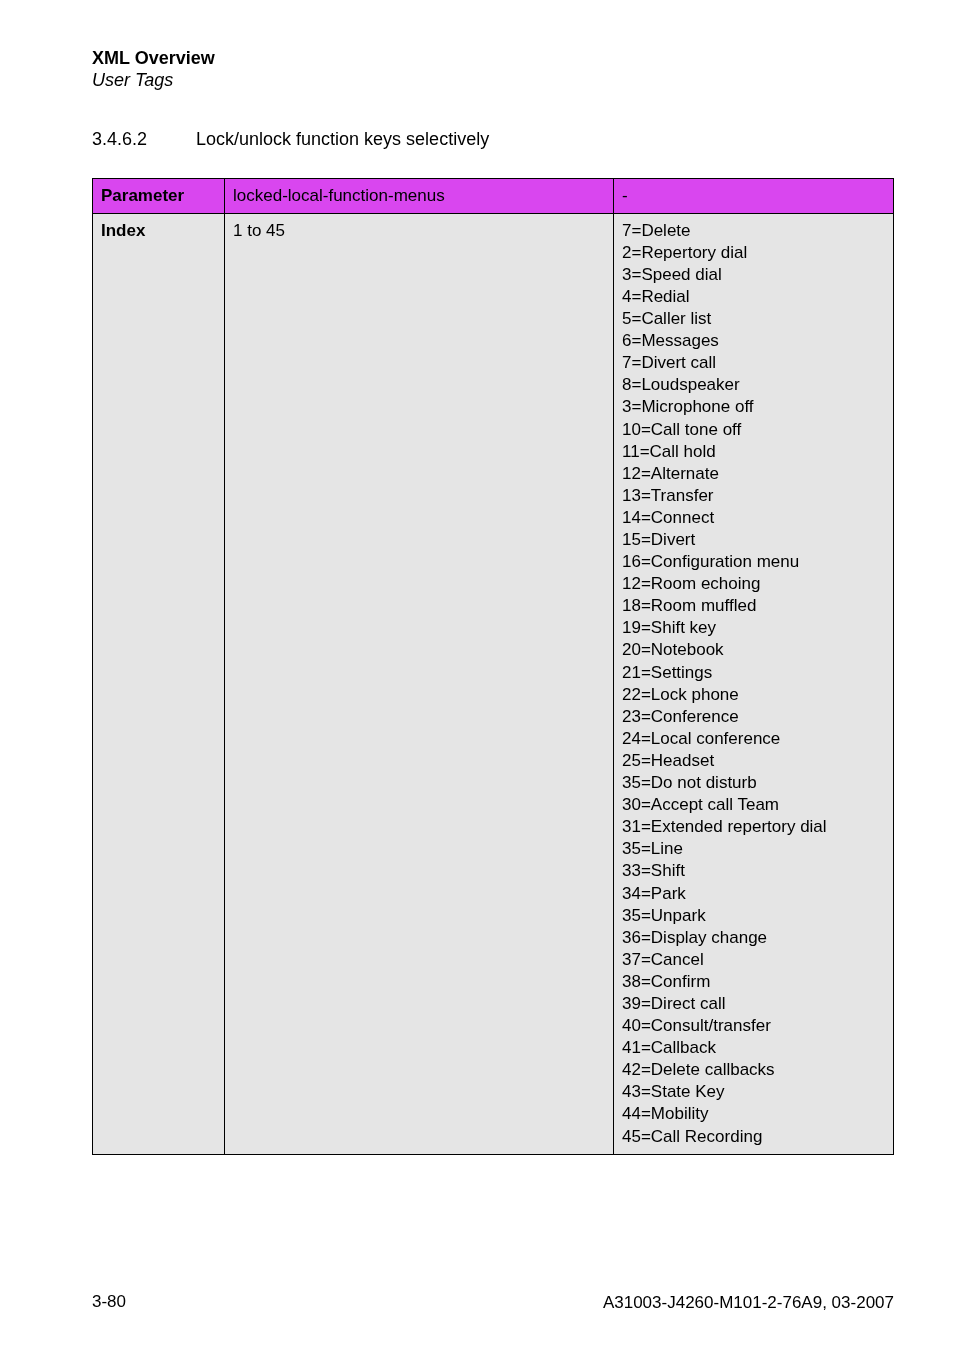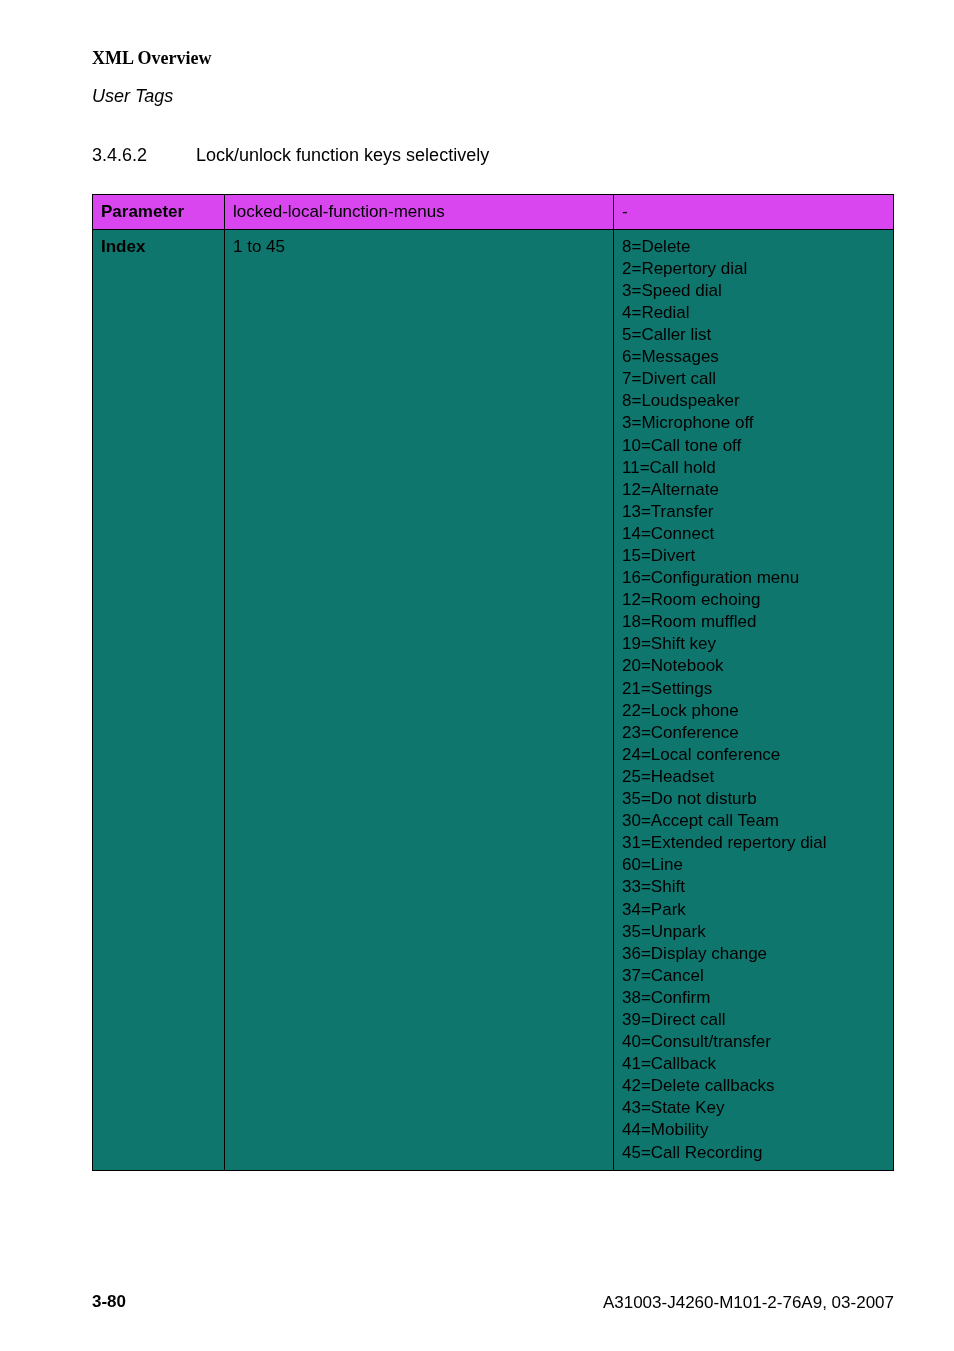--- a/index.html
+++ b/index.html
@@ -14,26 +14,25 @@
   .page {
     width: 954px;
     min-height: 1351px;
     padding: 48px 60px 36px 92px;
     position: relative;
   }
   .header-title {
     font-weight: bold;
     font-size: 18px;
     line-height: 1.2;
-    font-family: Liberation Serif, serif;
   }
   .header-subtitle {
     font-style: italic;
     font-size: 18px;
-    margin-top: 16px;
+    margin-top: 0;
     margin-bottom: 38px;
   }
   .section-heading {
     font-weight: normal;
     font-size: 18px;
     margin-bottom: 28px;
   }
   .section-num {
     display: inline-block;
     width: 104px;
@@ -46,34 +45,34 @@
   table.param-table col.c1 { width: 132px; }
   table.param-table col.c2 { width: auto; }
   table.param-table col.c3 { width: 280px; }
   table.param-table td, table.param-table th {
     border: 1px solid #000;
     vertical-align: top;
     padding: 6px 8px;
     font-size: 17px;
     line-height: 1.30;
     text-align: left;
-    background: #0f766e;
+    background: #e5e5e5;
   }
   table.param-table tr.head-row td { background: #d946ef; }
   table.param-table tr.head-row td:first-child { font-weight: bold; }
   table.param-table tr.index-row td:first-child { font-weight: bold; }
   .value-list div { white-space: nowrap; }
   .footer {
     position: absolute;
     bottom: 36px;
     left: 92px;
     right: 60px;
     font-size: 17px;
   }
-  .footer-left { float: left; font-weight: bold; }
+  .footer-left { float: left; font-weight: normal; }
   .footer-right { float: right; text-align: center; line-height: 1.35; }
   .clearfix::after { content: ""; display: block; clear: both; }
 </style>
 </head>
 <body>
 
 <div class="page">
 
   <div class="header-title">XML Overview</div>
   <div class="header-subtitle">User Tags</div>
@@ -92,21 +91,21 @@
         <tr class="head-row">
       <td>Parameter</td>
       <td>locked-local-function-menus</td>
       <td>-</td>
     </tr>
     <tr class="index-row">
       <td>Index</td>
       <td>1 to 45</td>
       <td>
         <div class="value-list" id="options-list">
-              <div>8=Delete</div>
+              <div>7=Delete</div>
               <div>2=Repertory dial</div>
               <div>3=Speed dial</div>
               <div>4=Redial</div>
               <div>5=Caller list</div>
               <div>6=Messages</div>
               <div>7=Divert call</div>
               <div>8=Loudspeaker</div>
               <div>3=Microphone off</div>
               <div>10=Call tone off</div>
               <div>11=Call hold</div>
@@ -120,21 +119,21 @@
               <div>19=Shift key</div>
               <div>20=Notebook</div>
               <div>21=Settings</div>
               <div>22=Lock phone</div>
               <div>23=Conference</div>
               <div>24=Local conference</div>
               <div>25=Headset</div>
               <div>35=Do not disturb</div>
               <div>30=Accept call Team</div>
               <div>31=Extended repertory dial</div>
-              <div>60=Line</div>
+              <div>35=Line</div>
               <div>33=Shift</div>
               <div>34=Park</div>
               <div>35=Unpark</div>
               <div>36=Display change</div>
               <div>37=Cancel</div>
               <div>38=Confirm</div>
               <div>39=Direct call</div>
               <div>40=Consult/transfer</div>
               <div>41=Callback</div>
               <div>42=Delete callbacks</div>

